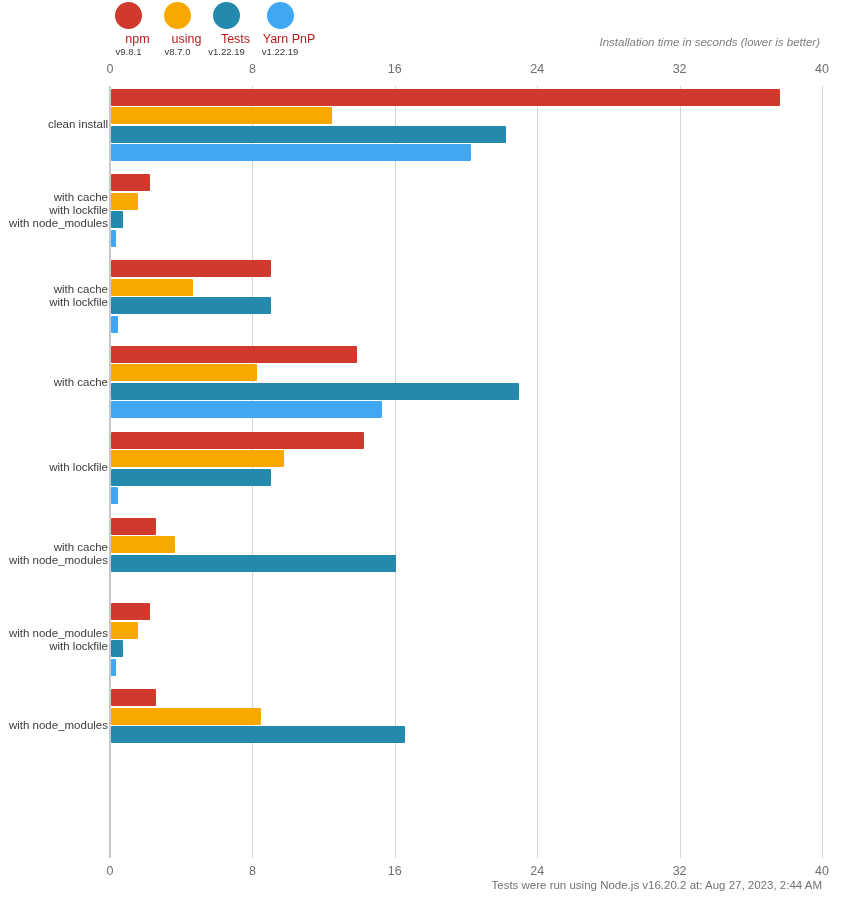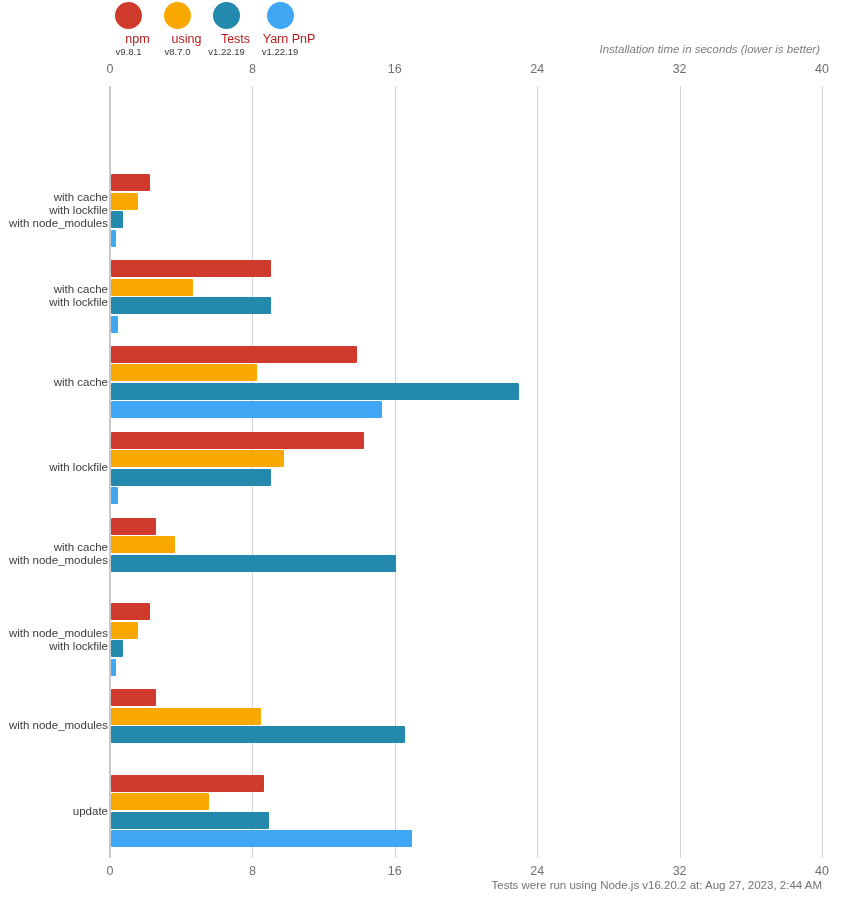--- a/index.html
+++ b/index.html
@@ -48,21 +48,21 @@
     font-size: 9.5px;
     line-height: 12px;
     color: #3a3a3a;
     white-space: nowrap;
   }
 
   
   #axis-caption {
     position: absolute;
     right: 28px;
-    top: 43px;
+    top: 36px;
     font-size: 11.5px;
     font-style: italic;
     color: #7d7d7d;
     white-space: nowrap;
   }
 
   
   #plot {
     position: absolute;
     left: 110px;
@@ -163,20 +163,29 @@
     <div class="tick-bottom" style="left: 284.8px;">16</div>
     <div class="gridline" style="left: 427.2px;"></div>
     <div class="tick-top" style="left: 427.2px;">24</div>
     <div class="tick-bottom" style="left: 427.2px;">24</div>
     <div class="gridline" style="left: 569.6px;"></div>
     <div class="tick-top" style="left: 569.6px;">32</div>
     <div class="tick-bottom" style="left: 569.6px;">32</div>
     <div class="gridline" style="left: 712px;"></div>
     <div class="tick-top" style="left: 712px;">40</div>
     <div class="tick-bottom" style="left: 712px;">40</div>
+    <div class="row" style="top: 0px; height: 85.7778px;">
+      <div class="bar" title="npm: 37.6s" style="left: 1px; top: 2.63889px; width: 669.28px; background: rgb(208, 58, 44);"></div>
+      <div class="bar" title="pnpm: 12.4s" style="left: 1px; top: 21.1389px; width: 220.72px; background: rgb(249, 168, 0);"></div>
+      <div class="bar" title="Yarn: 22.2s" style="left: 1px; top: 39.6389px; width: 395.16px; background: rgb(35, 137, 173);"></div>
+      <div class="bar" title="Yarn PnP: 20.2s" style="left: 1px; top: 58.1389px; width: 359.56px; background: rgb(64, 167, 245);"></div>
+      <div class="row-label" style="top: 32.3889px;">
+        <div>clean install</div>
+      </div>
+    </div>
     <div class="row" style="top: 85.7778px; height: 85.7778px;">
       <div class="bar" title="npm: 2.2s" style="left: 1px; top: 2.63889px; width: 39.16px; background: rgb(208, 58, 44);"></div>
       <div class="bar" title="pnpm: 1.5s" style="left: 1px; top: 21.1389px; width: 26.7px; background: rgb(249, 168, 0);"></div>
       <div class="bar" title="Yarn: 0.7s" style="left: 1px; top: 39.6389px; width: 12.46px; background: rgb(35, 137, 173);"></div>
       <div class="bar" title="Yarn PnP: 0.3s" style="left: 1px; top: 58.1389px; width: 5.34px; background: rgb(64, 167, 245);"></div>
       <div class="row-label" style="top: 19.3889px;">
         <div>with cache</div>
         <div>with lockfile</div>
         <div>with node_modules</div>
       </div>
@@ -229,24 +238,15 @@
       </div>
     </div>
     <div class="row" style="top: 600.444px; height: 85.7778px;">
       <div class="bar" title="npm: 2.5s" style="left: 1px; top: 2.63889px; width: 44.5px; background: rgb(208, 58, 44);"></div>
       <div class="bar" title="pnpm: 8.4s" style="left: 1px; top: 21.1389px; width: 149.52px; background: rgb(249, 168, 0);"></div>
       <div class="bar" title="Yarn: 16.5s" style="left: 1px; top: 39.6389px; width: 293.7px; background: rgb(35, 137, 173);"></div>
       <div class="row-label" style="top: 32.3889px;">
         <div>with node_modules</div>
       </div>
     </div>
-    <div class="row" style="top: 686.222px; height: 85.7778px;">
-      <div class="bar" title="npm: 8.6s" style="left: 1px; top: 2.63889px; width: 153.08px; background: rgb(208, 58, 44);"></div>
-      <div class="bar" title="pnpm: 5.5s" style="left: 1px; top: 21.1389px; width: 97.9px; background: rgb(249, 168, 0);"></div>
-      <div class="bar" title="Yarn: 8.9s" style="left: 1px; top: 39.6389px; width: 158.42px; background: rgb(35, 137, 173);"></div>
-      <div class="bar" title="Yarn PnP: 16.9s" style="left: 1px; top: 58.1389px; width: 300.82px; background: rgb(64, 167, 245);"></div>
-      <div class="row-label" style="top: 32.3889px;">
-        <div>update</div>
-      </div>
-    </div>
   </div>
 
 <div id="footer">Tests were run using Node.js v16.20.2 at: Aug 27, 2023, 2:44 AM</div>
 
 </body></html>

